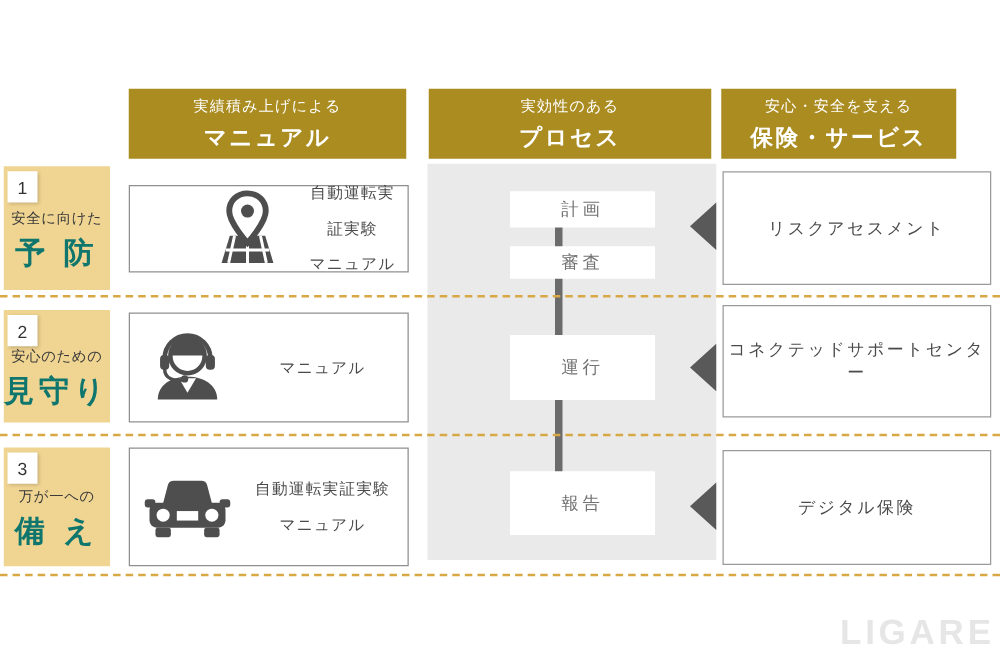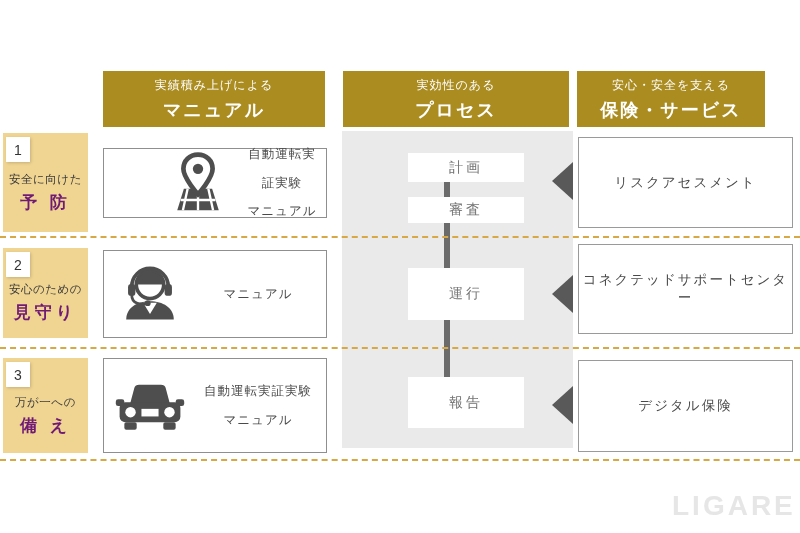--- a/index.html
+++ b/index.html
@@ -26,21 +26,21 @@
   }
   .tan-1 { top:133px; height:99px; }
   .tan-2 { top:248px; height:90px; }
   .tan-3 { top:358px; height:95px; }
   .badge {
     position:absolute; left:3px; top:4px; width:24px; height:25px; background:#ffffff;
     display:flex; align-items:center; justify-content:center;
     font-size:14px; color:#333333; box-shadow:1px 1px 3px rgba(0,0,0,0.18);
   }
   .tan .small { font-size:11.5px; color:#3a3a3a; letter-spacing:0.5px; margin-bottom:4px; }
-  .tan .big   { font-size:17px; font-weight:bold; color:#701a75; letter-spacing:4px; }
+  .tan .big   { font-size:24px; font-weight:bold; color:#0f766e; letter-spacing:4px; }
 
   
   .mbox {
     position:absolute; left:103px; width:224px; background:#ffffff;
     border:1px solid #8f8f8f; box-sizing:border-box;
     display:flex; align-items:center;
   }
   .mbox-1 { top:148px; height:70px;padding-left:48px; }
   .mbox-2 { top:250px; height:88px; }
   .mbox-3 { top:358px; height:95px; }

